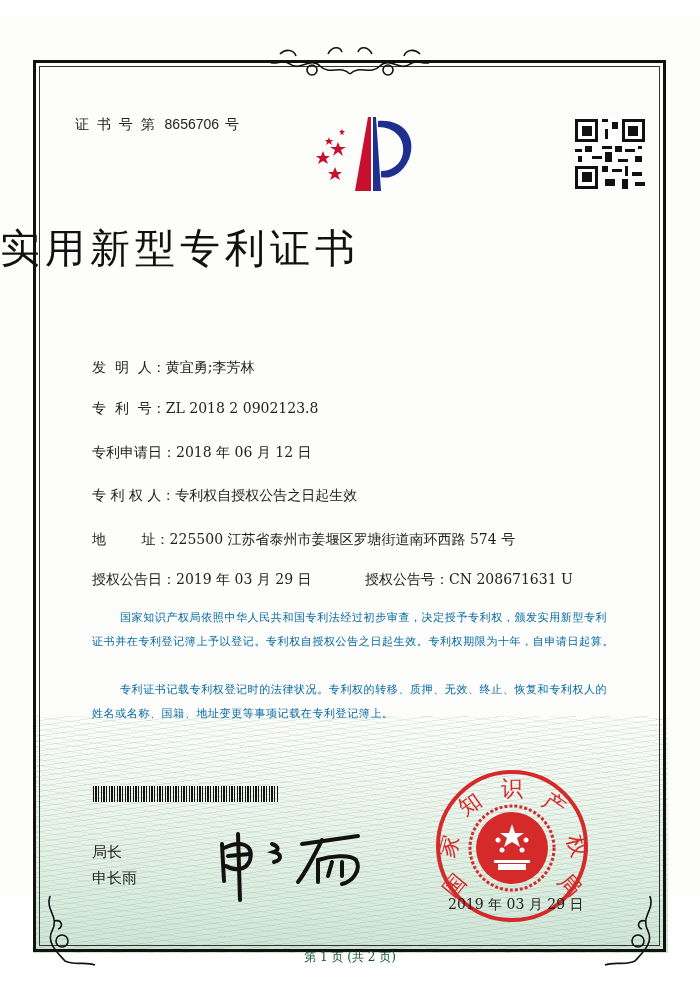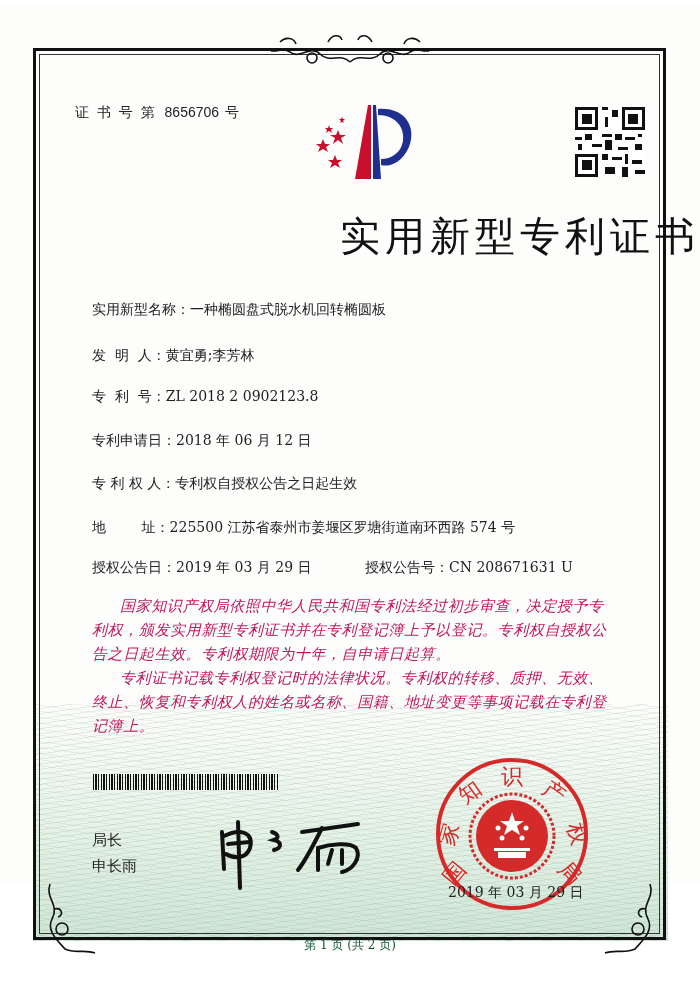--- a/index.html
+++ b/index.html
@@ -3,21 +3,21 @@
 <meta charset="utf-8">
 <style>
   html, body { margin:0; padding:0; }
   body {
     width:700px; height:1000px; position:relative; overflow:hidden;
     background:#ffffff;
     font-family:"DejaVu Serif", "Liberation Serif", serif;
     color:#1a1a1a;
   }
   .page {
-    position:absolute; left:0; top:4px; width:700px; height:880px;
+    position:absolute; left:0; top:16px; width:700px; height:880px;
     background:#fdfdfc;
   }
   
   .guilloche {
     position:absolute; left:33px; top:700px; width:635px; height:237px;
     background:
       repeating-linear-gradient(172deg, rgba(120,160,130,0.18) 0px, rgba(120,160,130,0.18) 1px, transparent 1px, transparent 5px),
       repeating-linear-gradient(8deg, rgba(120,160,130,0.12) 0px, rgba(120,160,130,0.12) 1px, transparent 1px, transparent 6px),
       linear-gradient(180deg, rgba(255,255,255,0) 0%, rgba(205,230,210,0.55) 60%, rgba(190,220,200,0.75) 100%);
   }
@@ -42,38 +42,38 @@
   .cert-no {
     position:absolute; left:75px; top:100px;
     font-family:"Liberation Sans", "DejaVu Sans", sans-serif;
     font-size:14px; letter-spacing:2px; color:#222;
   }
   .cert-no .num { letter-spacing:0; margin-left:2px; }
   .logo { position:absolute; left:305px; top:93px; width:115px; height:90px; }
   .qr { position:absolute; left:575px; top:103px; width:70px; height:70px; }
 
   .title {
-    position:absolute; left:0; width:700px; top:205px; text-align:right;
+    position:absolute; left:0; width:700px; top:205px; text-align:left;
     font-family:"DejaVu Sans", sans-serif; font-size:40px; letter-spacing:5px;
     color:#111; font-weight:normal;
   }
 
   .row {
     position:absolute; left:92px;
     font-family:"DejaVu Sans", "Liberation Sans", sans-serif;
     font-size:14px; color:#222; white-space:nowrap;
   }
   .row .lbl { display:inline-block; }
   .val { font-family:"DejaVu Serif", serif; font-size:14px; }
   .row2 { position:absolute; left:365px; font-family:"DejaVu Sans", sans-serif; font-size:14px; color:#222; white-space:nowrap; }
 
   .para {
     position:absolute; left:92px; width:525px;
-    font-family:"DejaVu Sans", sans-serif; font-size:15px; line-height:24px; color:#be185d;
-    text-indent:28px; letter-spacing:0.6px;font-style:italic;
+    font-family:"DejaVu Sans", sans-serif; font-size:11px; line-height:24px; color:#0369a1;
+    text-indent:28px; letter-spacing:0.6px;
   }
 
   .barcode {
     position:absolute; left:93px; top:770px; width:186px; height:16px;
     background:repeating-linear-gradient(90deg,#111 0px,#111 1px,transparent 1px,transparent 2px,#111 2px,#111 4px,transparent 4px,transparent 5px,#111 5px,#111 6px,transparent 6px,transparent 8px);
   }
   .director {
     position:absolute; left:92px; top:825px;
     font-family:Liberation Mono, monospace; font-size:15px; line-height:26px; color:#222;
   }
@@ -181,23 +181,20 @@
         <rect x="9" y="18" width="3" height="2"></rect>
         <rect x="14" y="18" width="2" height="3"></rect>
       <rect x="18" y="19" width="3" height="1"></rect>
         <rect x="1" y="11" width="1" height="2"></rect>
         <rect x="19" y="8" width="1" height="1"></rect>
     </g>
   </svg>
 
   <div class="title">实用新型专利证书</div>
 
-  <div class="row" style="top:297px">
-    <span class="lbl">实用新型名称：</span><span class="val">一种椭圆盘式脱水机回转椭圆板</span>
-  </div>
   <div class="row" style="top:343px">
     <span class="lbl" style="white-space:pre">发  明  人：</span><span class="val">黄宜勇;李芳林</span>
   </div>
   <div class="row" style="top:384px">
     <span class="lbl" style="white-space:pre">专  利  号：</span><span class="val">ZL 2018 2 0902123.8</span>
   </div>
   <div class="row" style="top:428px">
     <span class="lbl">专利申请日：</span><span class="val">2018 年 06 月 12 日</span>
   </div>
   <div class="row" style="top:471px">

